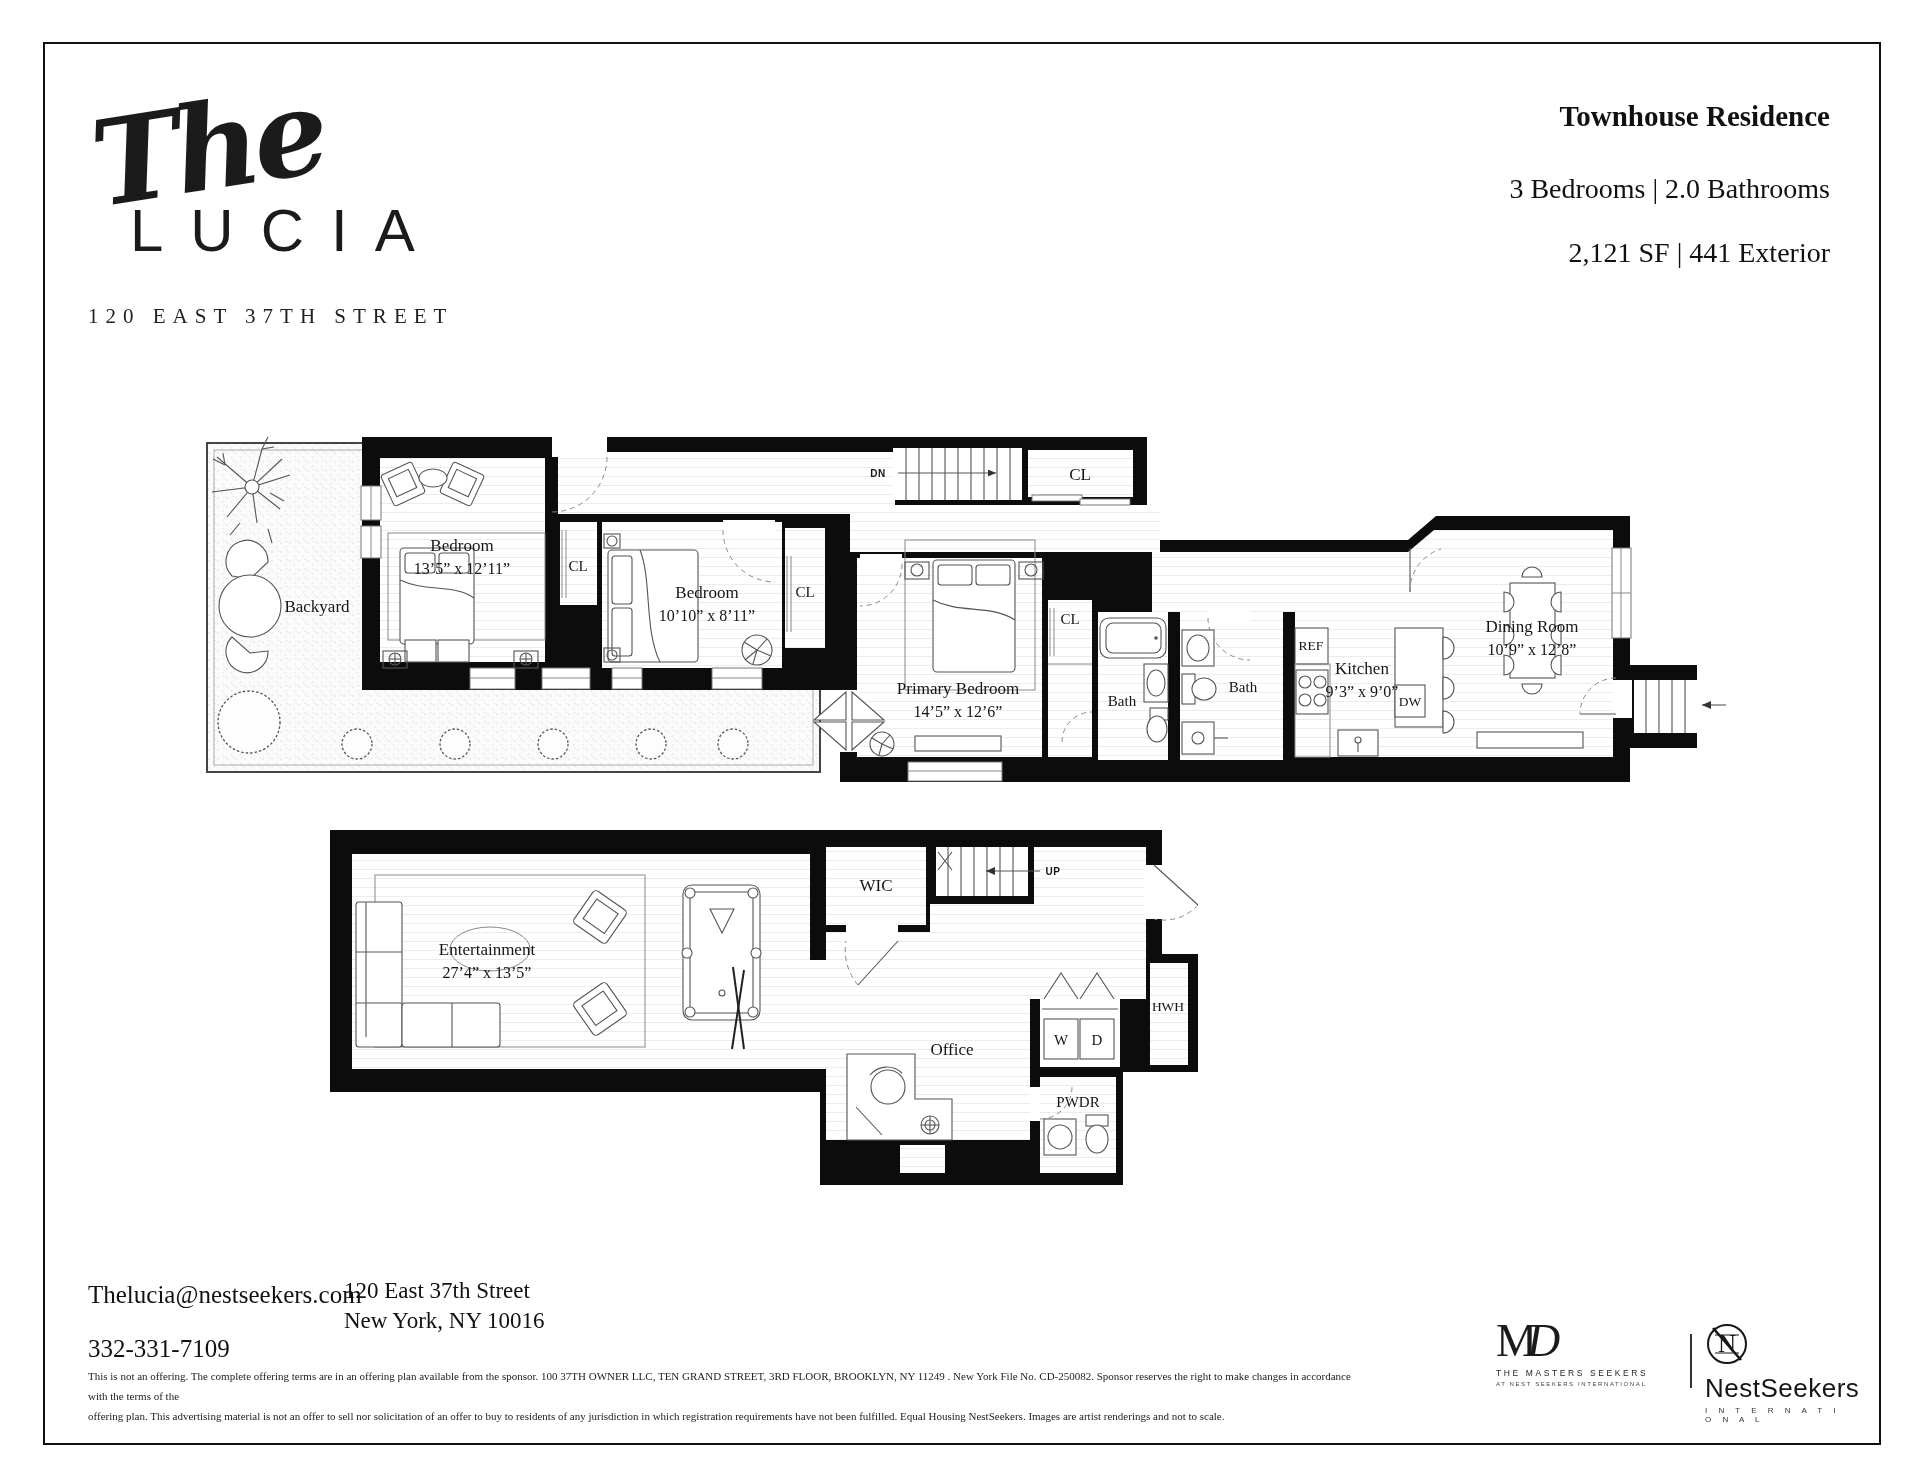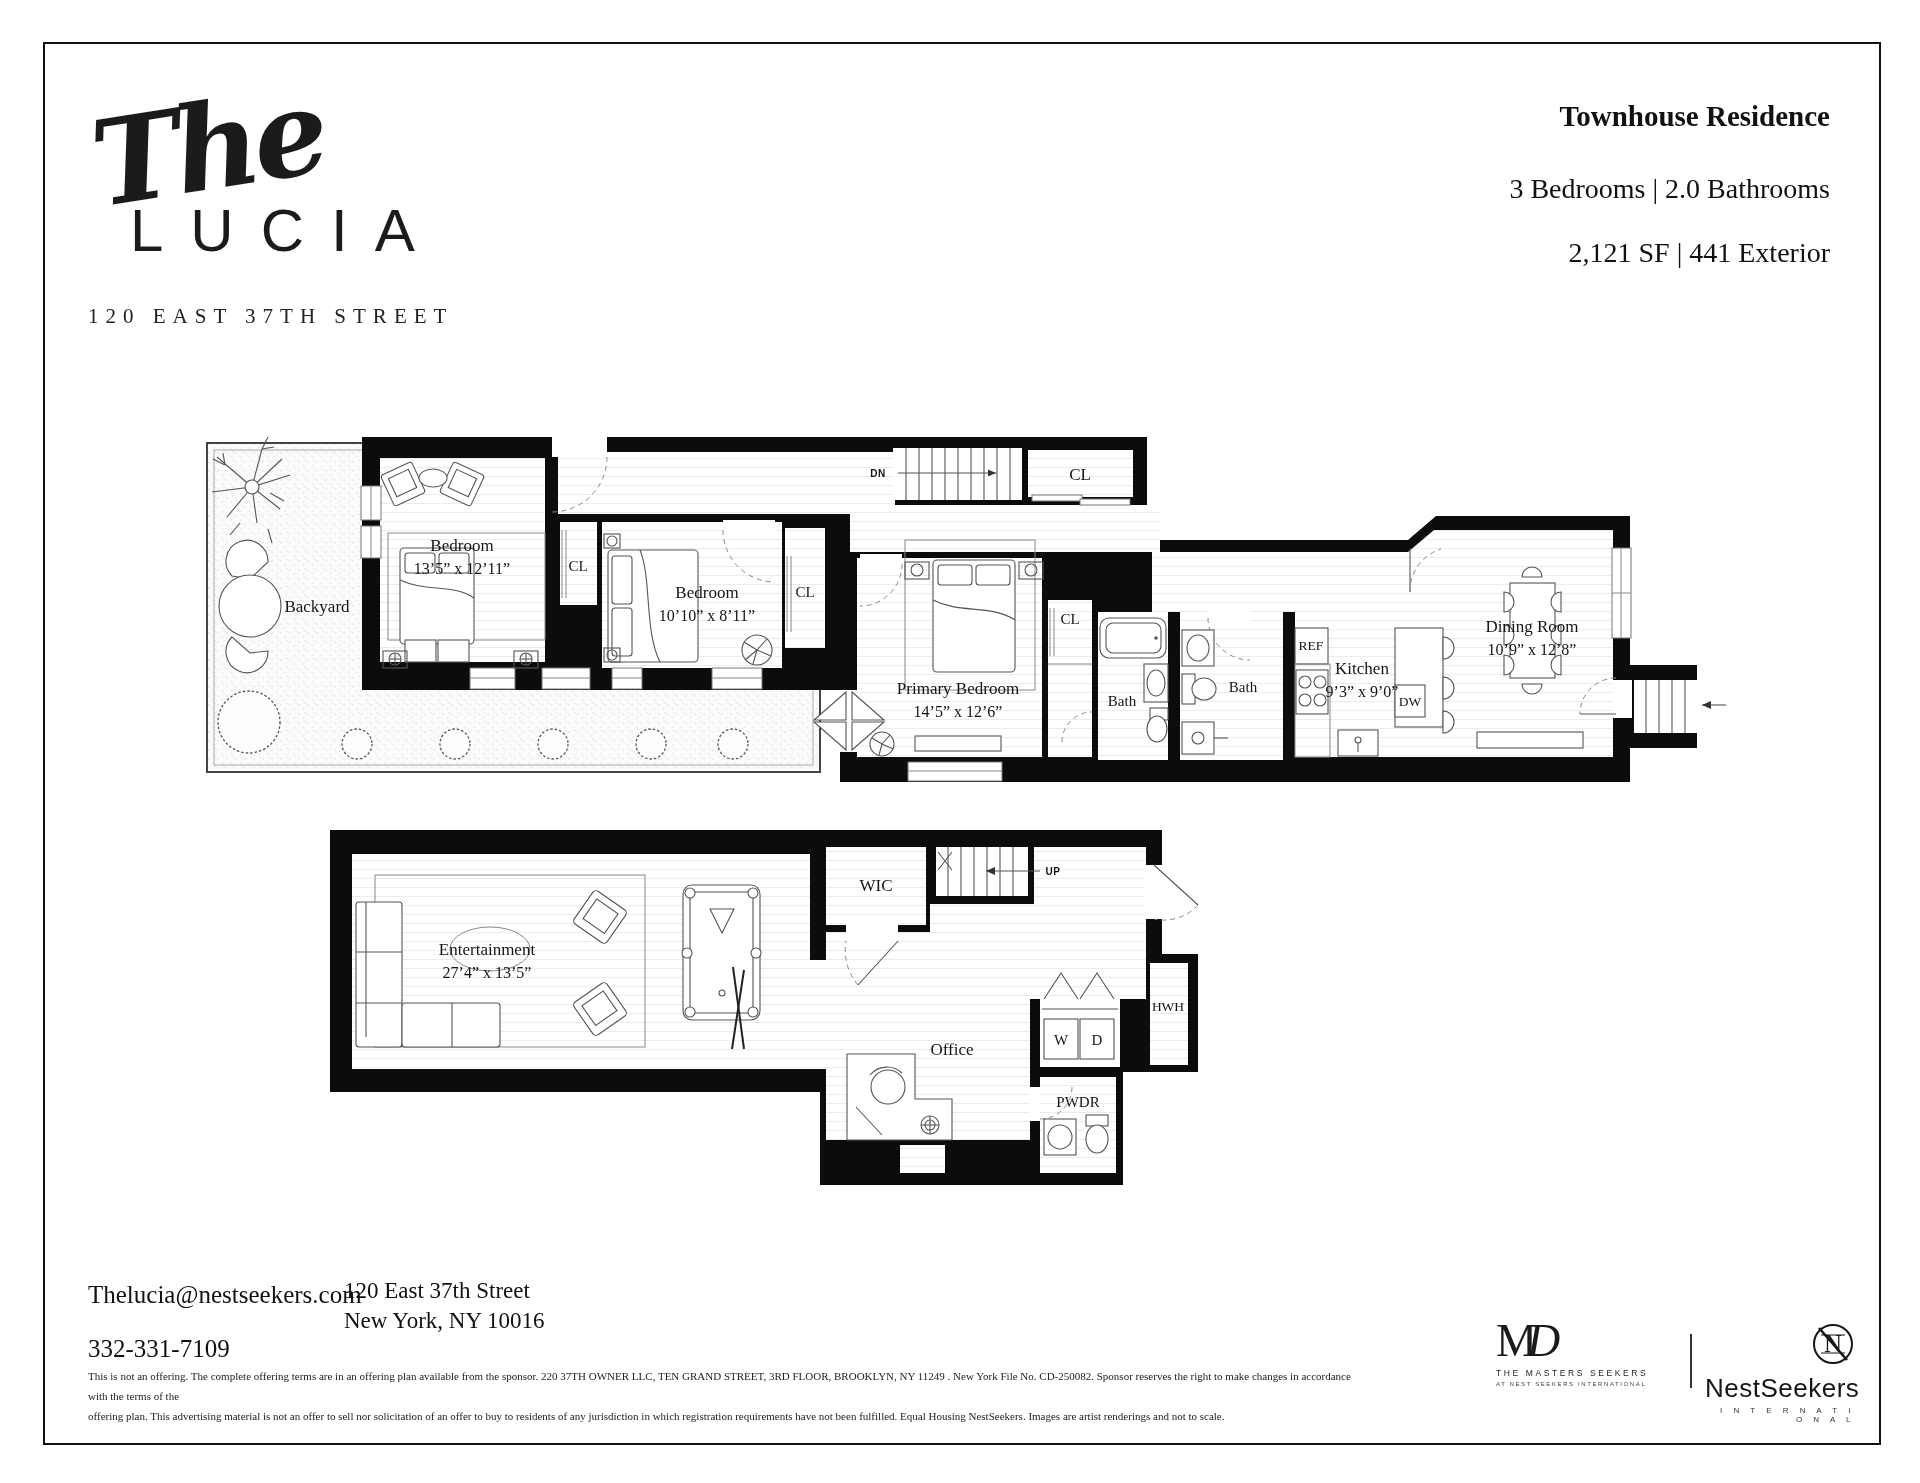--- a/index.html
+++ b/index.html
@@ -43,21 +43,21 @@
   .contact-addr1{position:absolute;left:344px;top:1278px;font-size:23px;}
   .contact-addr2{position:absolute;left:344px;top:1308px;font-size:23px;}
   .disclaimer{position:absolute;left:88px;top:1366px;width:1275px;font-size:11px;line-height:20px;color:#222;}
 
   .logo-md{position:absolute;left:1496px;top:1318px;width:170px;}
   .logo-md .mono{font-family:"Liberation Serif",serif;font-size:46px;line-height:46px;color:#1b1b1b;}
   .logo-md .mono .d{margin-left:-10px;font-style:italic;}
   .logo-md .l1{font-family:"Liberation Sans",sans-serif;font-size:8.5px;letter-spacing:2.6px;margin-top:4px;color:#222;}
   .logo-md .l2{font-family:"Liberation Sans",sans-serif;font-size:6px;letter-spacing:1.6px;margin-top:3px;color:#444;}
   .logo-divider{position:absolute;left:1690px;top:1334px;width:2px;height:54px;background:#333;}
-  .logo-ns{position:absolute;left:1705px;top:1322px;width:150px;text-align:right;}
+  .logo-ns{position:absolute;left:1705px;top:1322px;width:150px;text-align:left;}
   .logo-ns .name{font-family:"Liberation Sans",sans-serif;font-size:26px;letter-spacing:.5px;color:#161616;margin-top:3px;}
   .logo-ns .sub{font-family:"Liberation Sans",sans-serif;font-size:8px;letter-spacing:4.5px;color:#333;margin-top:2px;}
 </style>
 </head>
 <body>
 
 <div class="frame"></div>
 
 <div class="brand-script">The</div>
 <div class="brand-name">LUCIA</div>
@@ -474,21 +474,21 @@
   <text class="xlbl" x="1168" y="1014">HWH</text>
   <text class="slbl" x="1078" y="1110">PWDR</text>
 </svg>
 
 <div class="contact-email">Thelucia@nestseekers.com</div>
 <div class="contact-phone">332-331-7109</div>
 <div class="contact-addr1">120 East 37th Street</div>
 <div class="contact-addr2">New York, NY 10016</div>
 
 <div class="disclaimer">
-  <div>This is not an offering. The complete offering terms are in an offering plan available from the sponsor. 220 37TH OWNER LLC, TEN GRAND STREET, 3RD FLOOR, BROOKLYN, NY 11249 . New York File No. CD-250082. Sponsor reserves the right to make changes in accordance with the terms of the</div>
+  <div>This is not an offering. The complete offering terms are in an offering plan available from the sponsor. 100 37TH OWNER LLC, TEN GRAND STREET, 3RD FLOOR, BROOKLYN, NY 11249 . New York File No. CD-250082. Sponsor reserves the right to make changes in accordance with the terms of the</div>
   <div>offering plan. This advertising material is not an offer to sell nor solicitation of an offer to buy to residents of any jurisdiction in which registration requirements have not been fulfilled. Equal Housing NestSeekers. Images are artist renderings and not to scale.</div>
 </div>
 
 <div class="logo-md">
   <div class="mono"><span>M</span><span class="d">D</span></div>
   <div class="l1">THE MASTERS SEEKERS</div>
   <div class="l2">AT NEST SEEKERS INTERNATIONAL</div>
 </div>
 
 <div class="logo-divider"></div>

